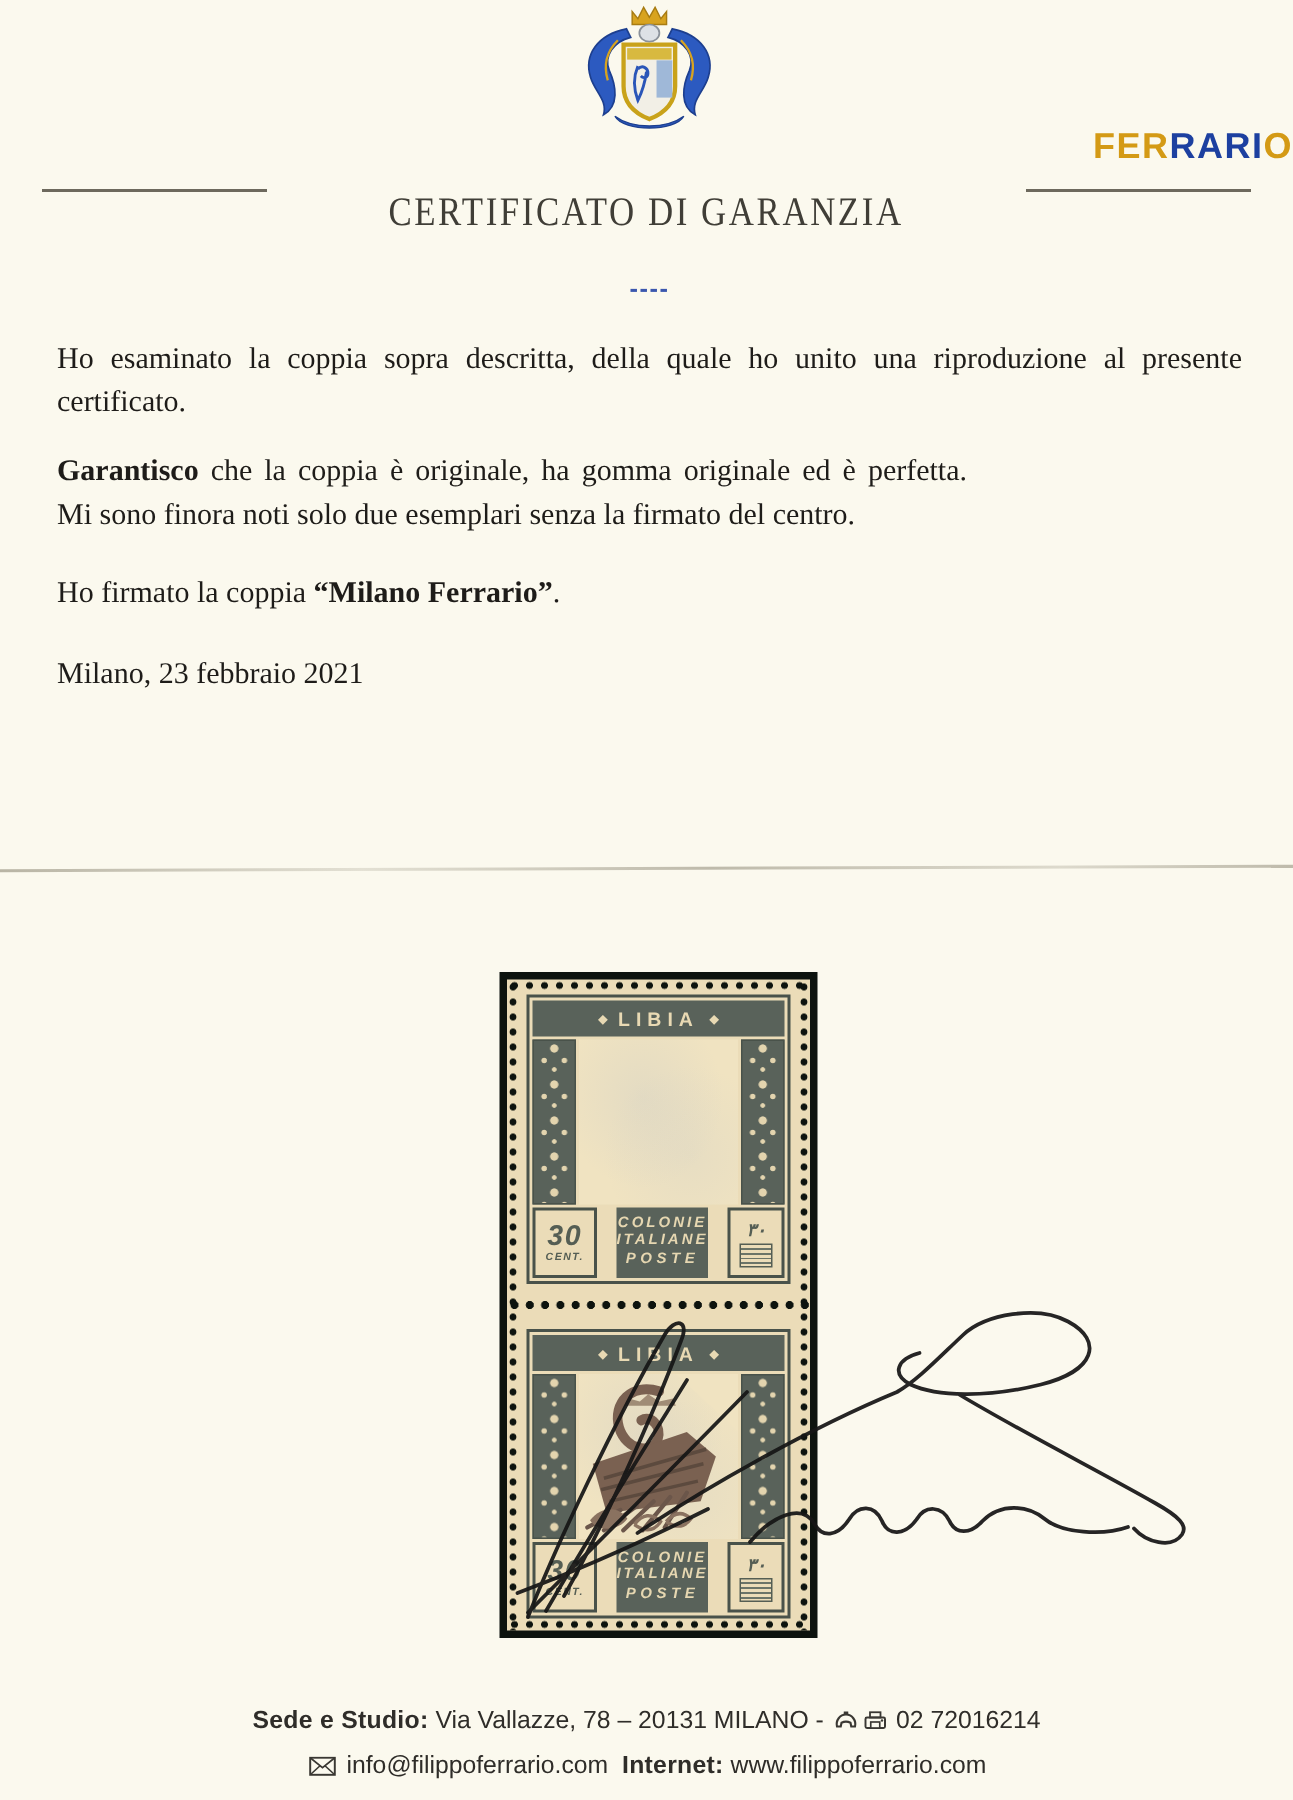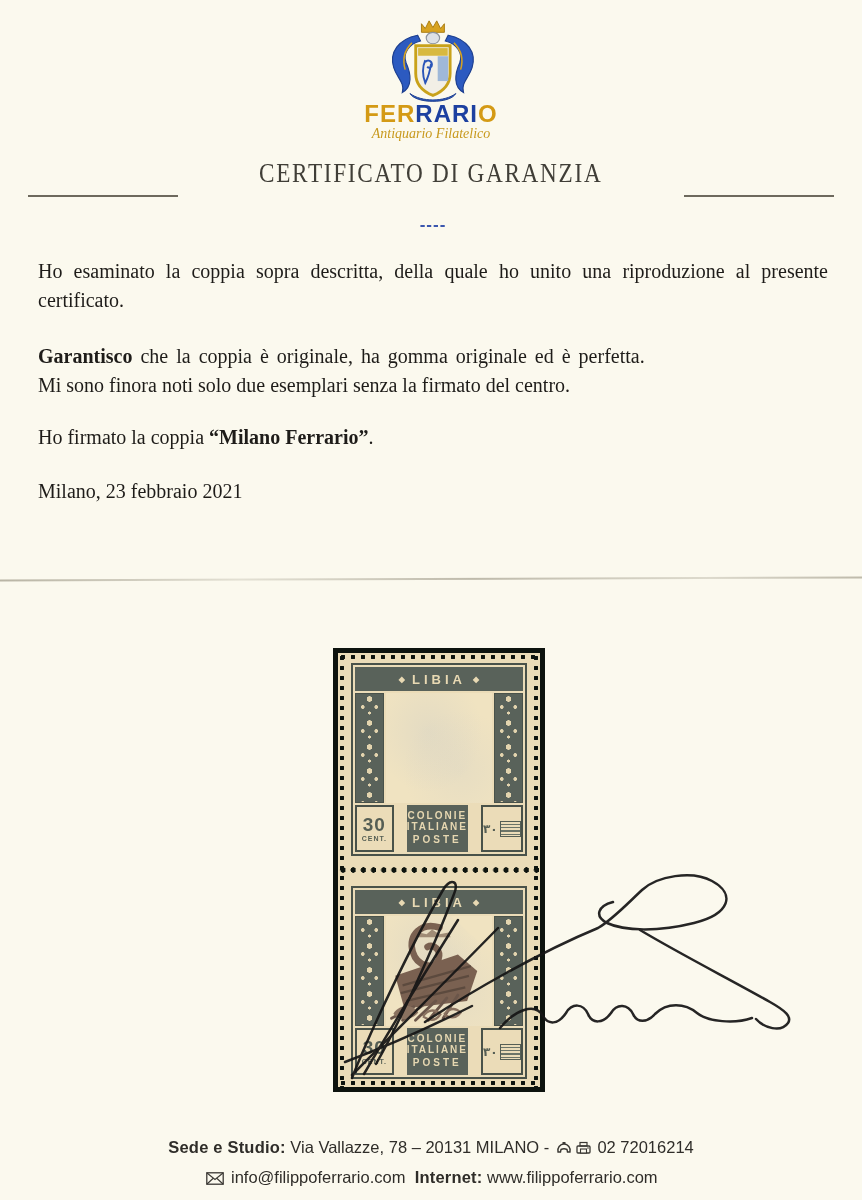--- a/index.html
+++ b/index.html
@@ -3,50 +3,50 @@
 <meta charset="utf-8">
 <style>
   html,body{margin:0;padding:0;}
   .page{
     position:relative; width:862px; height:1200px; overflow:hidden;
     background:#fbf9ee;
     font-family:"Liberation Serif", serif;
     color:#1e1c19;
   }
   
-  .header{ text-align:center; padding-top:18px; }
+  .header{ text-align:right; padding-top:2px; }
   .crest{ display:block; margin:0 auto; }
   .brand{
     font-family:"Liberation Sans", sans-serif;
     font-weight:bold; font-size:24px; letter-spacing:1px; line-height:24px; margin-top:-2px;
   }
   .brand .gold{ color:#d49a15; }
   .brand .blue{ color:#1d40a0; }
   .tagline{
     font-family:"Liberation Serif", serif; font-style:italic;
     font-size:14px; color:#c8991d; line-height:16px; margin-top:0px;
   }
   
-  .titlebar{ display:flex; align-items:flex-end; margin:16px 28px 0 28px;gap:35px; }
+  .titlebar{ display:flex; align-items:flex-start; margin:16px 28px 0 28px;gap:35px; }
   .titlebar .rule{ flex:1; height:2px; background:#6d695d; margin-bottom:-8px; }
   .title{
     display:inline-block; margin:0 18px; white-space:nowrap;
     font-size:27px; letter-spacing:2px; color:#403e37;
     transform:scaleX(0.86);
   }
   
   .bodytext{ margin:26px 34px 0 38px; font-size:20px; line-height:29px; }
   .para{ text-align:justify; word-spacing:3px; }
   .p1 b{ letter-spacing:0.3px; }
   .dashes{
     text-align:center; color:#3b57ae; font-family:"Liberation Sans", sans-serif;
     font-weight:bold; font-size:17px; line-height:20px; margin-top:3px; letter-spacing:1px;
   }
   .p2{ margin-top:22px; }
-  .p3{ margin-top:27px; }
+  .p3{ margin-top:17px; }
   .p4{ margin-top:23px; }
   .p5{ margin-top:25px; }
   
   .fold{
     position:absolute; left:0; top:578px; width:862px; height:2px;
     background:linear-gradient(to right, rgba(130,124,104,.55), rgba(130,124,104,.2) 28%, rgba(130,124,104,.5) 55%, rgba(130,124,104,.25) 82%, rgba(130,124,104,.5));
     transform:rotate(-0.2deg);
   }
   
   .mount{ position:absolute; left:333px; top:648px; width:212px; height:444px; background:#0d130e; }
@@ -86,38 +86,38 @@
     border:1px solid #49524a;
   }
   .center{
     flex:1; position:relative; margin:0 2px;
     background:
       radial-gradient(ellipse at 40% 35%, rgba(150,170,205,0.14), transparent 60%),
       radial-gradient(ellipse at 70% 70%, rgba(150,170,205,0.10), transparent 55%),
       #f0e3c1;
   }
   .center svg{ position:absolute; inset:0; }
-  .band{ height:47px; display:flex; gap:13px; }
+  .band{ height:47px; display:flex; gap:13px;font-style:italic; }
   .valbox{
     width:44px; border:2px solid #49524a; background:#ebdcb8; color:#555e54;
     display:flex; flex-direction:column; align-items:center; justify-content:center;
     font-family:"Liberation Sans", sans-serif; font-weight:bold;
   }
   .valbox .num{ font-size:19px; line-height:19px; letter-spacing:1px; }
   .valbox .unit{ font-size:7px; line-height:9px; letter-spacing:1px; }
   .insc{
     flex:1; background:#59625a; color:#e6d7b1;
     display:flex; flex-direction:column; align-items:center; justify-content:center;
     font-family:"Liberation Sans", sans-serif; font-weight:bold;
   }
   .insc .l1,.insc .l2{ font-size:10px; line-height:11px; letter-spacing:2px; }
   .insc .l3{ font-size:10px; line-height:15px; letter-spacing:3px; }
   .arbox{
     width:38px; border:2px solid #49524a; background:#ebdcb8; color:#555e54;
-    display:flex; flex-direction:row; align-items:center; justify-content:center; gap:2px;
+    display:flex; flex-direction:column; align-items:center; justify-content:center; gap:2px;
     font-family:"DejaVu Sans", sans-serif; font-weight:bold; font-size:12px;
   }
   .arbox .seal{ width:20px; height:14px; border:1.5px solid #555e54;
     background:repeating-linear-gradient(to bottom, transparent 0 2px, #6b7468 2px 3.2px); }
   
   .signature{ position:absolute; left:340px; top:842px; z-index:5; }
   
   .footer{
     position:absolute; left:0; right:0; top:1132px; text-align:center;
     font-family:"Liberation Sans", sans-serif; font-size:16.5px; color:#2f2d29; line-height:30px;
@@ -144,21 +144,20 @@
       <path d="M84,26 C92,34 94,44 91,54" fill="none" stroke="#d8a31f" stroke-width="1.6"></path>
 
       <path d="M44,29 L80,29 L80,58 C80,70 72,77 62,81 C52,77 44,70 44,58 Z" fill="#f2efe6" stroke="#c9a21a" stroke-width="3"></path>
       <rect x="46.5" y="31.5" width="31" height="8" fill="#d8b93f"></rect>
       <rect x="67" y="40" width="11" height="26" fill="#9fb8d8"></rect>
       <path d="M54,44 C51,51 51,60 54,68 C57,62 59,55 60,48 M54,46 C57,43 61,45 61,49 C61,52 58,53 56,51" fill="none" stroke="#2a55b8" stroke-width="2"></path>
 
       <path d="M38,79 C50,88 74,88 86,79 C80,90 44,90 38,79 Z" fill="#2c5ac0" stroke="#1d3f8f" stroke-width="1"></path>
     </svg>
     <div class="brand"><span class="gold">FER</span><span class="blue">RARI</span><span class="gold">O</span></div>
-    <div class="tagline">Antiquario Filatelico</div>
   </div>
 
   <div class="titlebar">
     <div class="rule"></div>
     <span class="title">CERTIFICATO DI GARANZIA</span>
     <div class="rule"></div>
   </div>
 
   <div class="bodytext">
     <div class="dashes">----</div>

